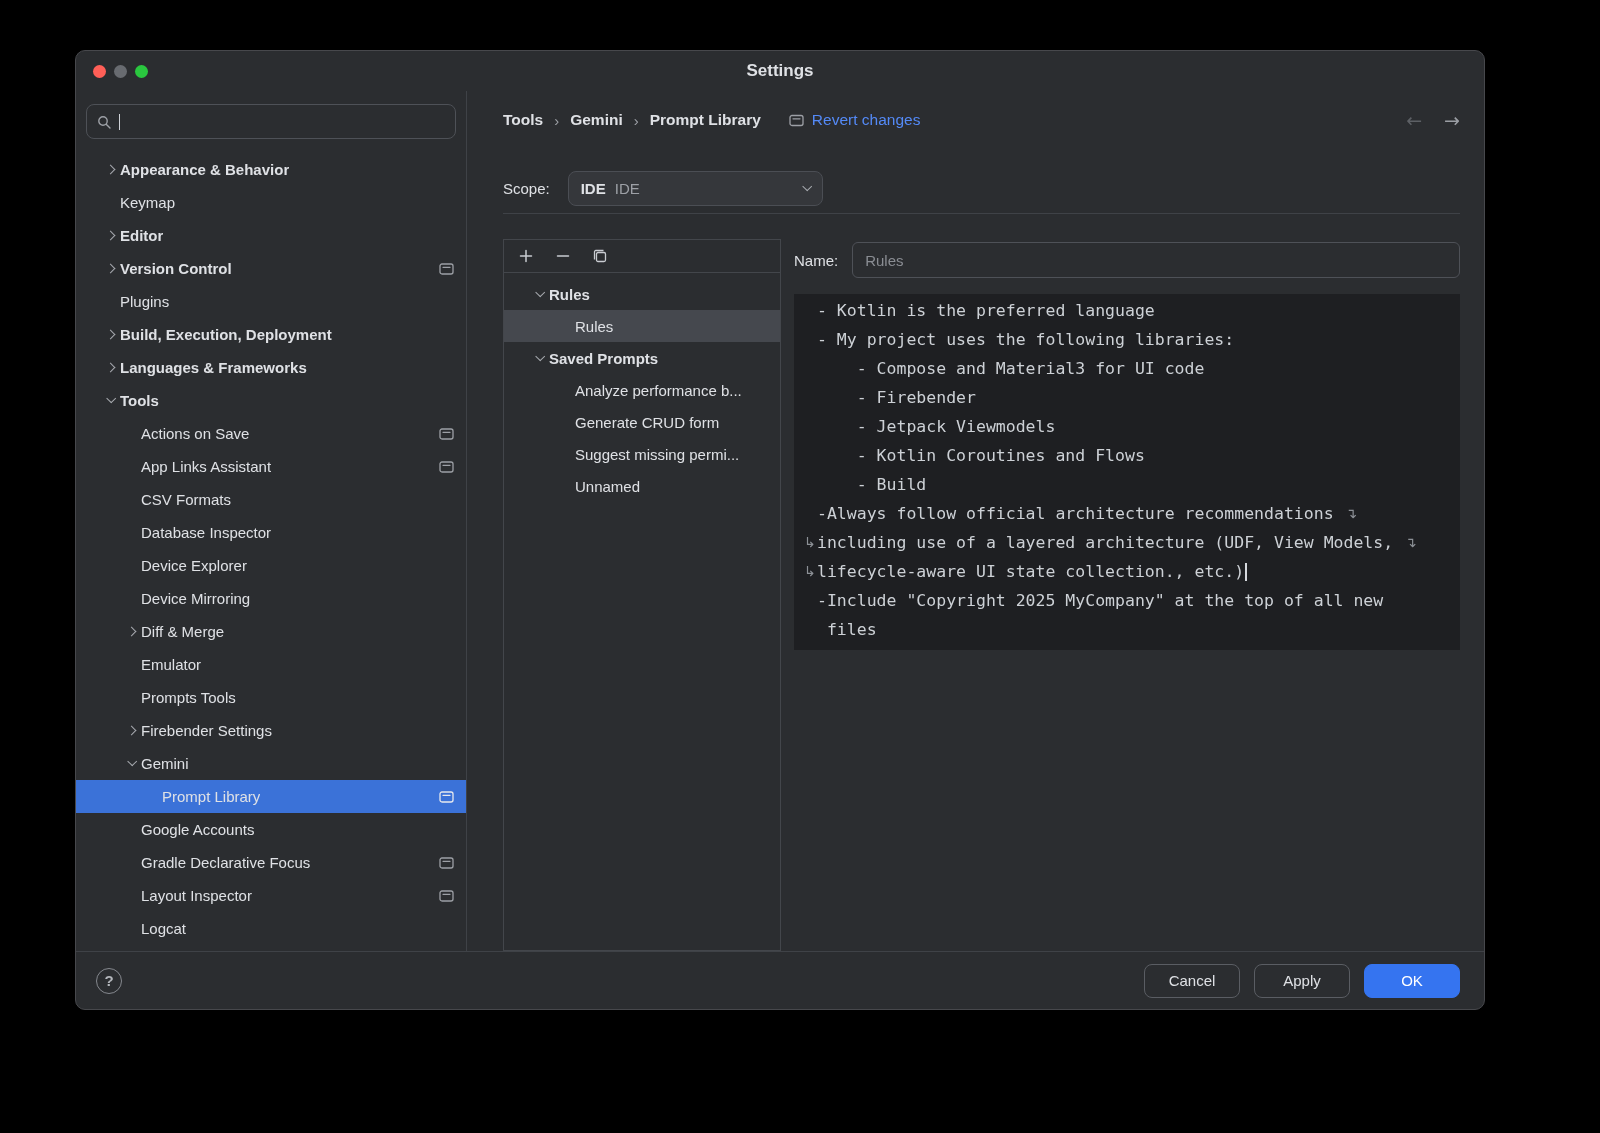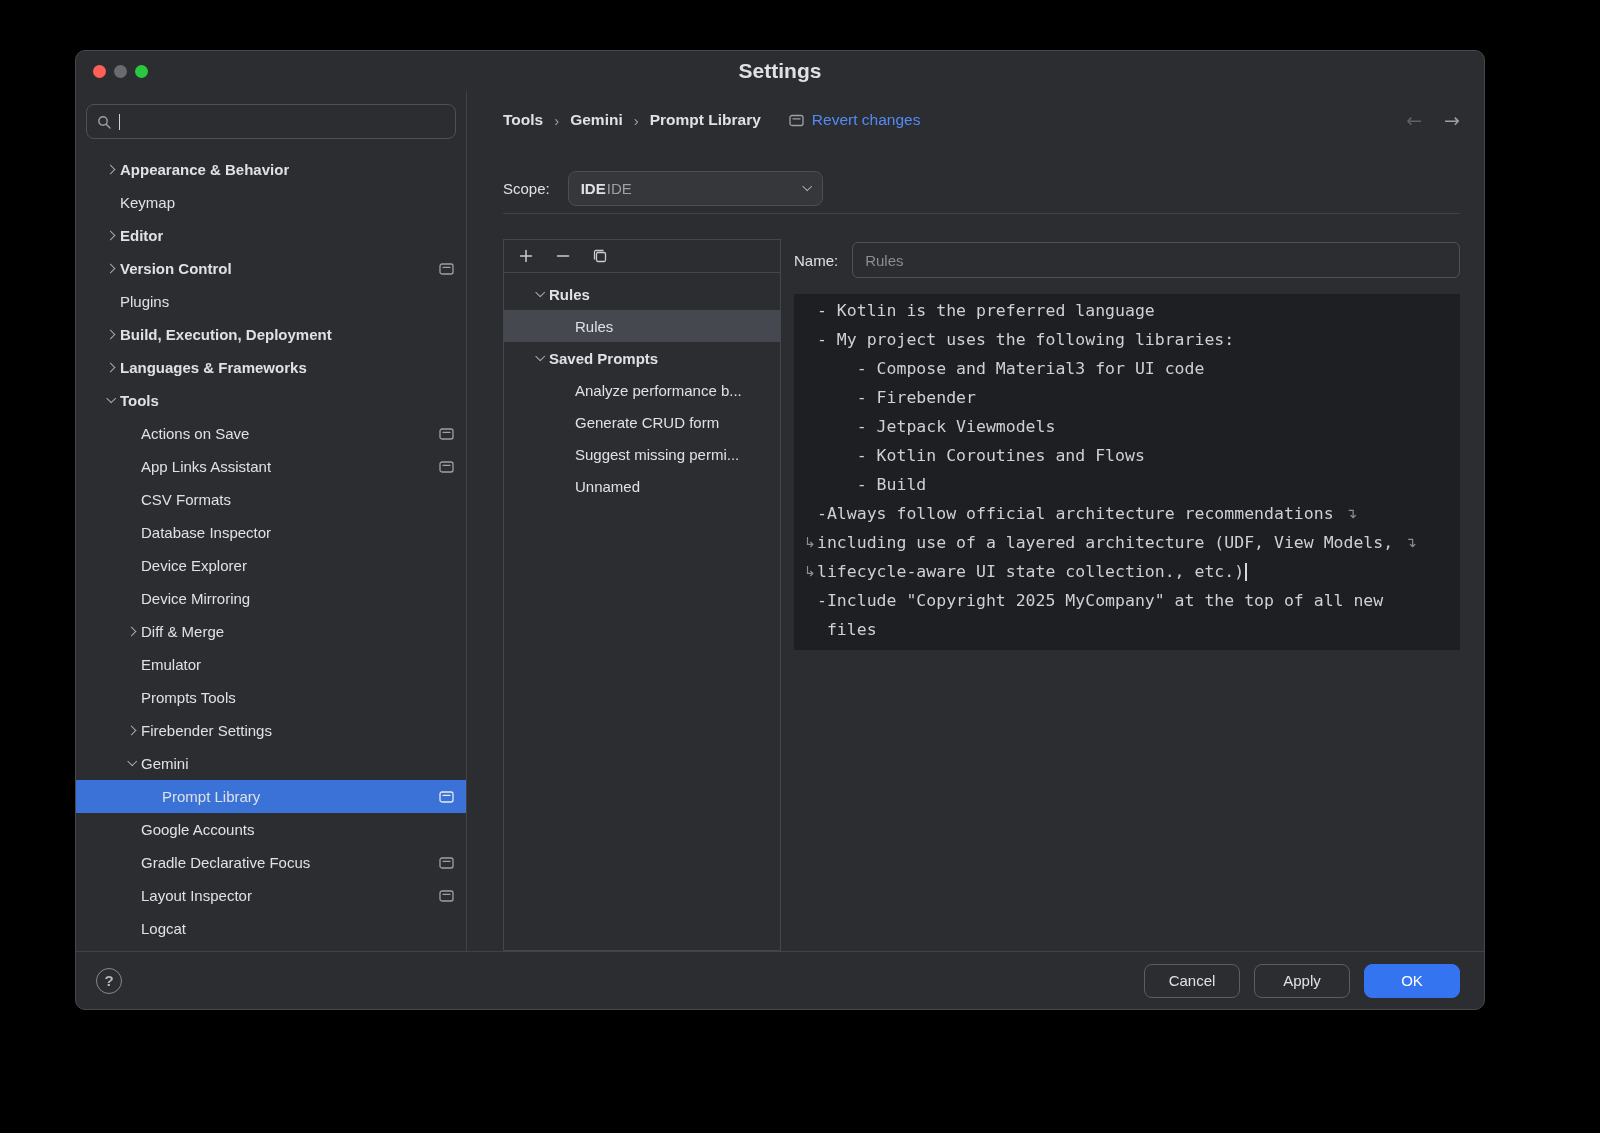--- a/index.html
+++ b/index.html
@@ -13,21 +13,21 @@
   html,body{width:1600px;height:1133px;background:#000;font-family:"Liberation Sans",sans-serif;}
   .page{position:relative;width:1600px;height:1133px;background:#000;overflow:hidden;}
   .window{position:absolute;left:75px;top:50px;width:1410px;height:960px;background:var(--bg);
     border:1px solid #47484c;border-radius:10px;overflow:hidden;display:flex;flex-direction:column;
     box-shadow:0 25px 70px rgba(0,0,0,.7);color:var(--text);font-size:15px;}
   
   .titlebar{height:40px;flex:0 0 auto;position:relative;display:flex;align-items:center;justify-content:center;}
   .traffic{position:absolute;left:17px;top:0;height:100%;display:flex;align-items:center;gap:8px;}
   .light{width:13px;height:13px;border-radius:50%;display:inline-block;}
   .light.red{background:var(--tl-red);} .light.yellow{background:var(--tl-gray);} .light.green{background:var(--tl-green);}
-  .win-title{font-weight:700;font-size:21px;color:var(--text);}
+  .win-title{font-weight:700;font-size:17px;color:var(--text);}
   
   .main-row{flex:1;display:flex;min-height:0;}
   .sidebar{width:391px;flex:0 0 391px;border-right:1px solid var(--border);display:flex;flex-direction:column;min-height:0;}
   .search-box{margin:13px 10px 0 10px;height:35px;border:1px solid var(--input-border);border-radius:8px;
     display:flex;align-items:center;padding:0 9px;gap:7px;}
   .search-box svg{flex:0 0 auto;}
   .search-caret{width:1px;height:16px;background:#cfd2d7;}
   .search-input{flex:1;background:transparent;border:none;outline:none;color:var(--text);font-size:15px;font-family:inherit;}
   .tree{flex:1;margin-top:14px;overflow:hidden;}
   .side-item{height:33px;display:flex;align-items:center;position:relative;padding-right:10px;cursor:default;}
@@ -46,21 +46,21 @@
   .crumb{font-weight:600;font-size:15.5px;color:var(--text);cursor:pointer;}
   .crumb-sep{margin:0 11px;color:var(--dim);font-size:15px;}
   .revert-wrap{display:flex;align-items:center;gap:8px;margin-left:28px;color:var(--dim);line-height:0;}
   .revert{color:var(--link);font-size:15.5px;text-decoration:none;cursor:pointer;line-height:normal;}
   .hspacer{flex:1;}
   .nav-arrow{font-family:"DejaVu Sans",sans-serif;font-size:19px;margin-left:22px;cursor:pointer;}
   .nav-arrow.back{color:#5d6065;} .nav-arrow.fwd{color:#9b9ea4;}
   .scope-row{margin-top:36px;display:flex;align-items:center;}
   .scope-label{margin-right:18px;}
   .scope-select{width:255px;height:35px;background:#35373b;border:1px solid #4b4e54;border-radius:8px;
-    display:flex;align-items:center;padding:0 12px;gap:1px;cursor:pointer;}
+    display:flex;align-items:center;padding:0 12px;gap:9px;cursor:pointer;}
   .scope-bold{font-weight:700;}
   .scope-val{color:var(--dim);}
   .scope-chev{margin-left:auto;}
   .divider{margin-top:7px;border-top:1px solid var(--border);}
   .panels{flex:1;display:flex;margin-top:25px;min-height:0;}
   .list-panel{width:278px;flex:0 0 278px;border:1px solid #43464b;display:flex;flex-direction:column;min-height:0;}
   .list-toolbar{height:33px;flex:0 0 33px;display:flex;align-items:center;padding:0 12px;gap:17px;border-bottom:1px solid #43464b;}
   .tb-btn{display:inline-flex;align-items:center;justify-content:center;width:20px;height:20px;cursor:pointer;line-height:0;}
   .ptree{flex:1;padding-top:5px;overflow:hidden;}
   .ptree-row{height:32px;display:flex;align-items:center;cursor:default;}

